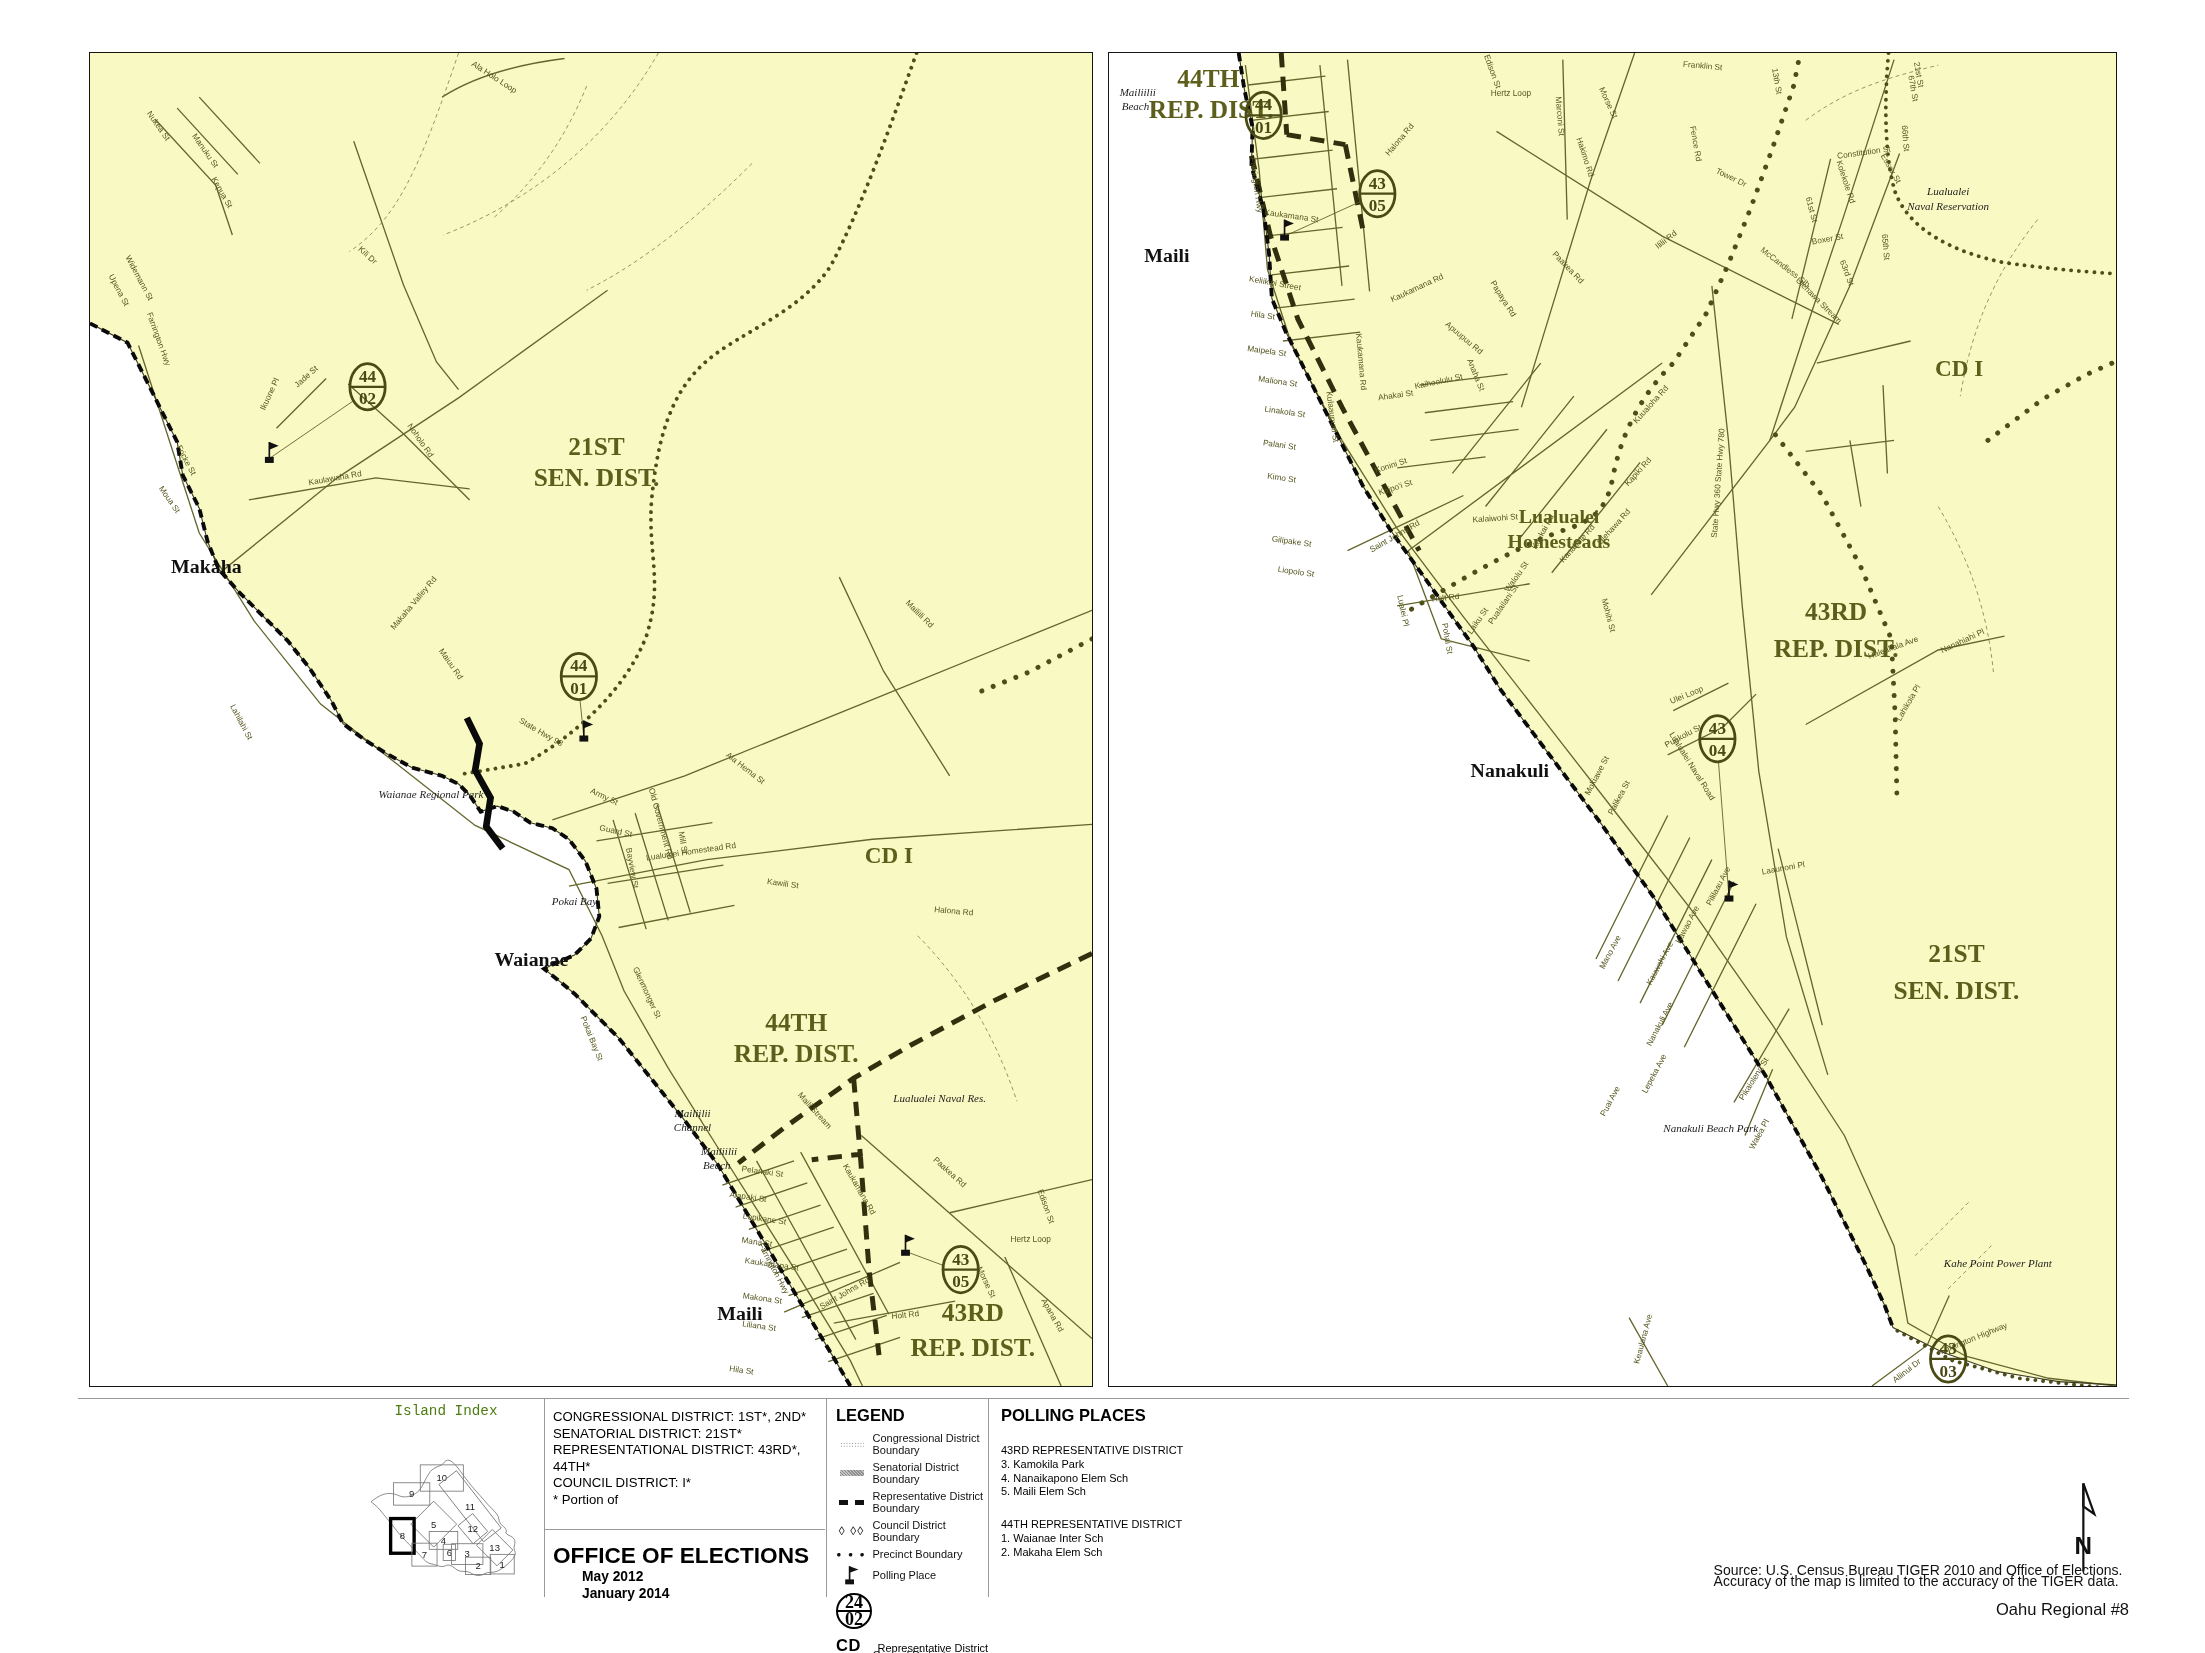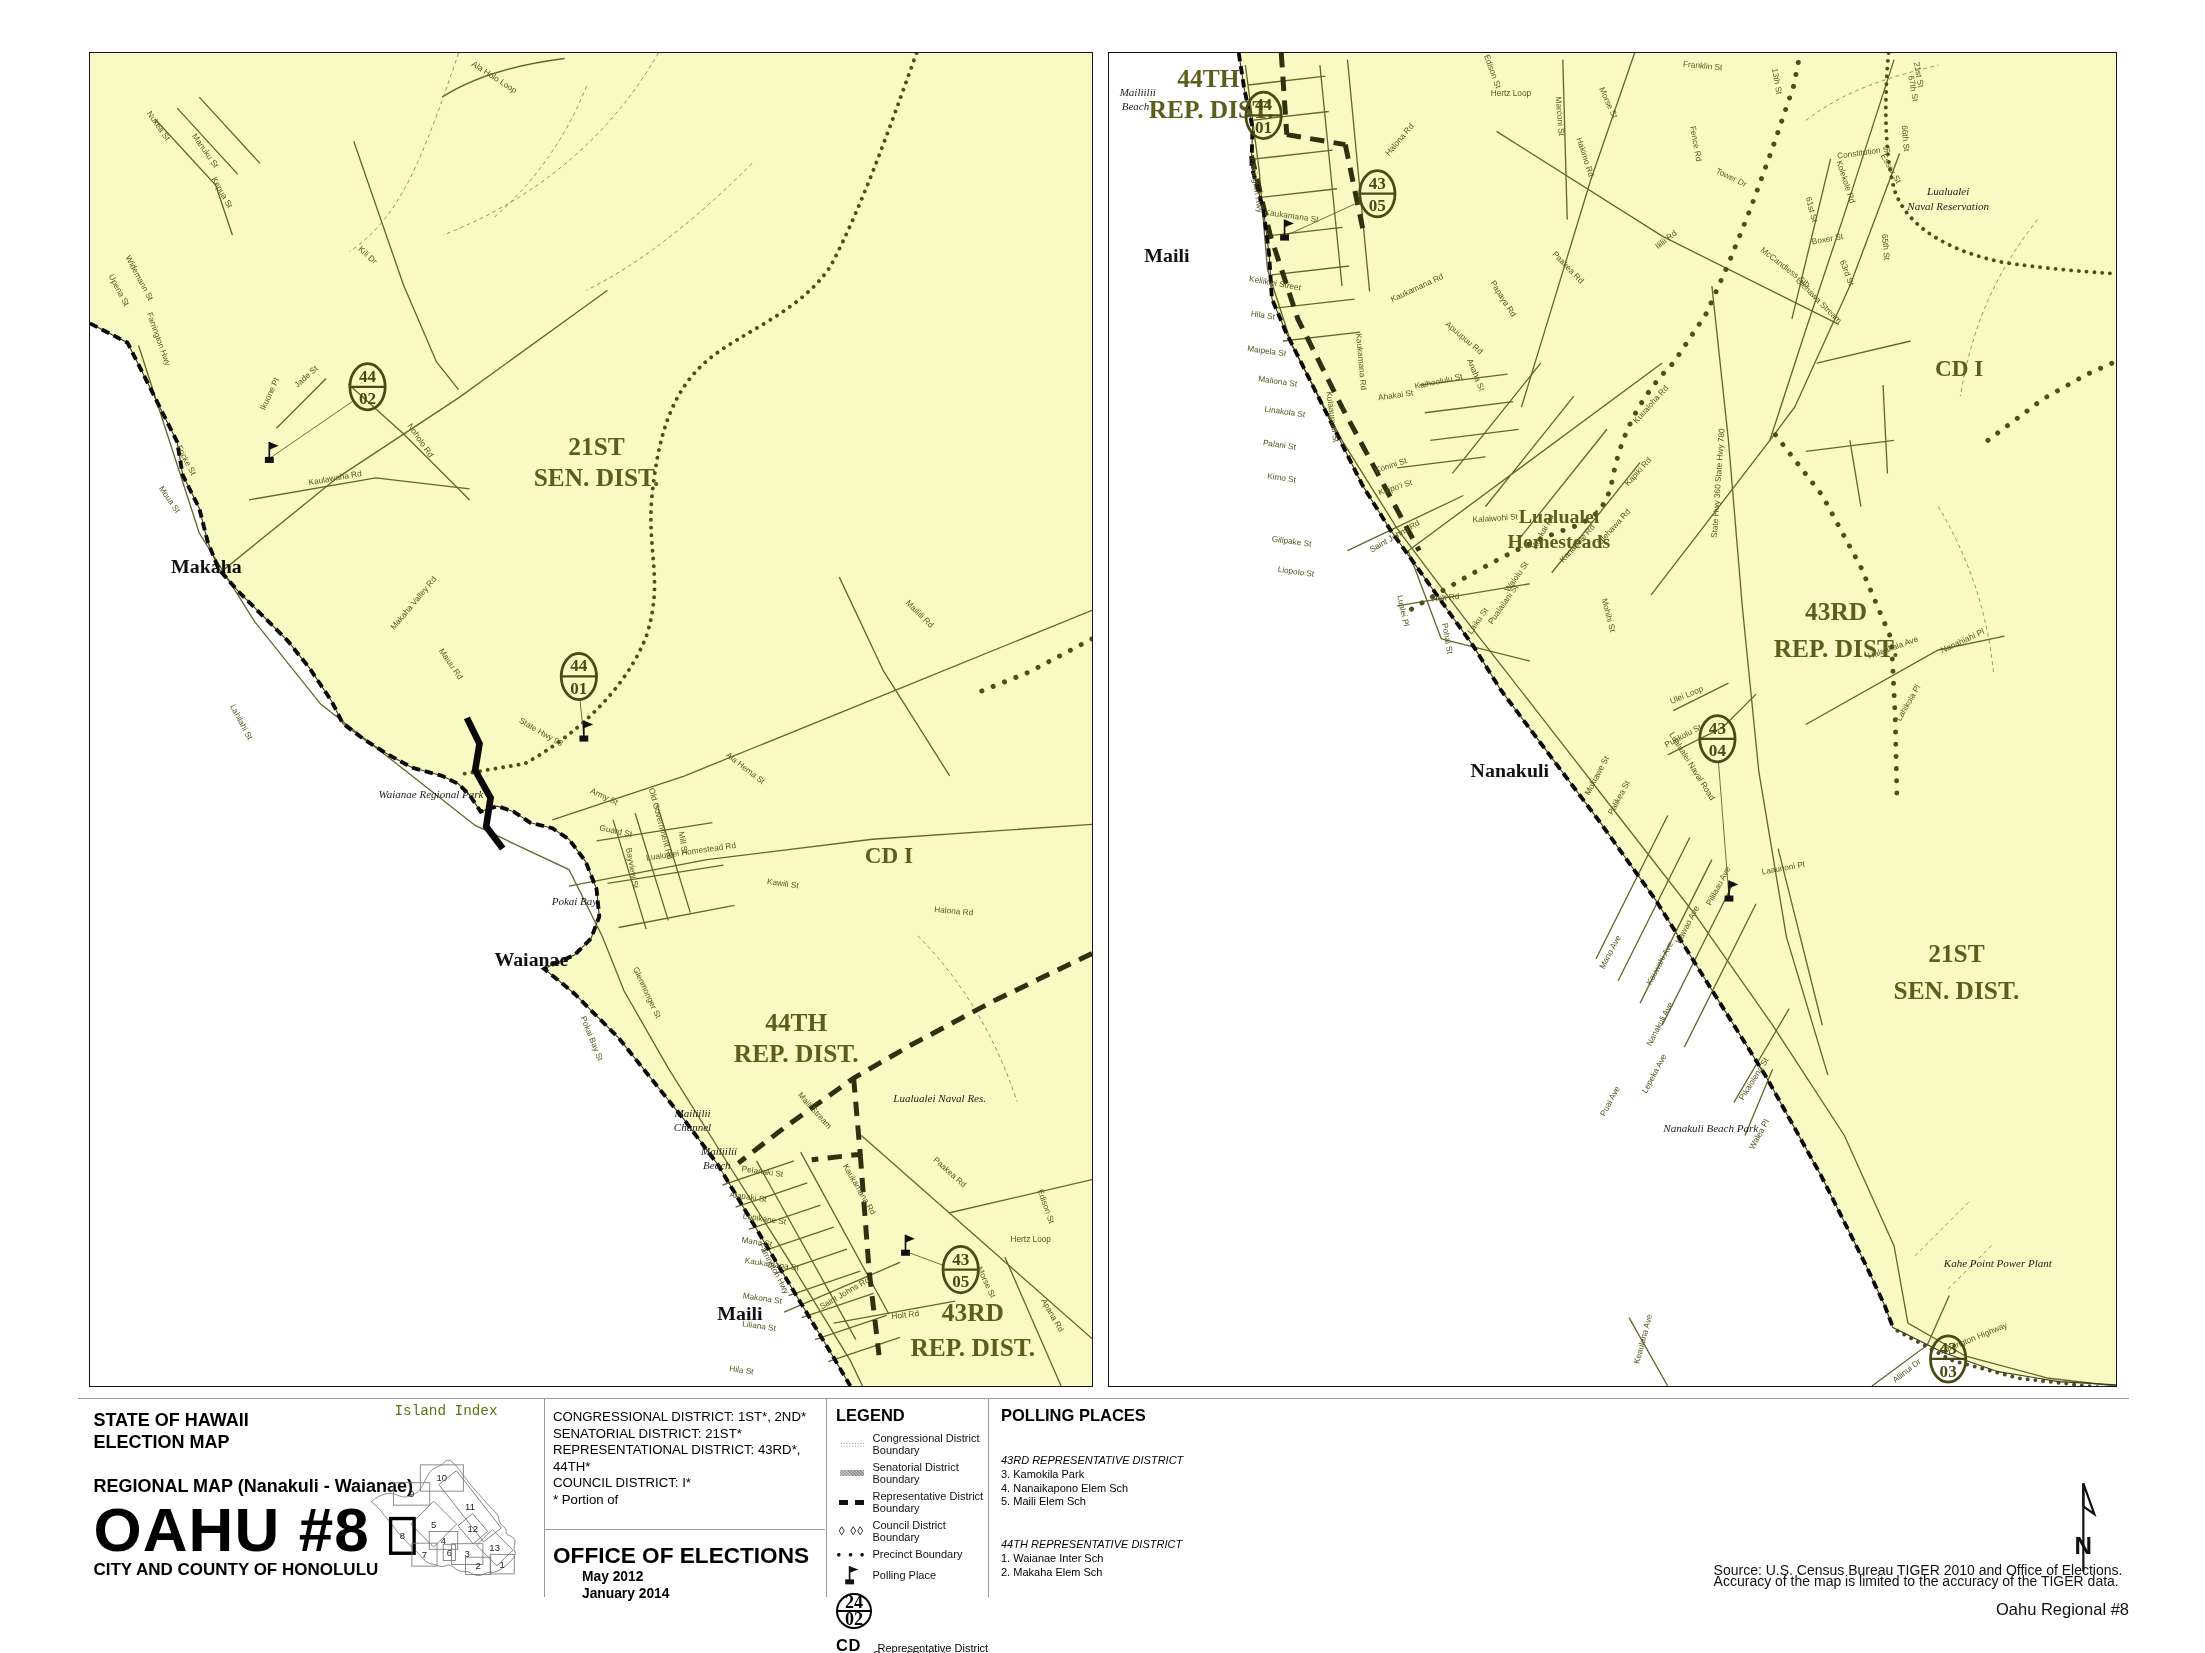--- a/index.html
+++ b/index.html
@@ -61,21 +61,21 @@
   .lg-circle-row{align-items:center;}
   .lg-circle{width:36px;height:36px;border:2.8px solid #000;border-radius:50%;display:flex;flex-direction:column;
     font-family:"Liberation Serif",serif;font-weight:bold;font-size:18px;text-align:center;flex:0 0 36px;box-sizing:border-box;}
   .lg-circle span{flex:1;line-height:15.4px;}
   .lg-circle .bot{border-top:2.2px solid #000;}
   .lg-two{display:flex;flex-direction:column;margin-left:5.5px;justify-content:space-between;height:41px;}
   .lg-two span{font-size:11px;line-height:20.4px;margin-top:48px;}
   .lg-cd{font-weight:bold;font-size:16.5px;letter-spacing:0.6px;}
   .poll-block{position:absolute;left:923px;top:6.6px;width:309px;color:#000;}
   .poll-title{font-weight:bold;font-size:16.5px;}
-  .poll-group-header{font-size:11px;margin-top:29px;font-style:italic;}
+  .poll-group-header{font-size:11px;margin-top:19px;}
   .poll-block ul{list-style:none;margin:2.2px 0 0 0;padding:0;font-size:11px;line-height:13.8px;}
   .source-note{position:absolute;right:6.6px;top:166px;text-align:left;font-size:14px;line-height:11px;color:#111;}
   .north{position:absolute;left:1982px;top:80px;width:50px;height:99px;}
   .sheet-footer{left:1897px;top:1600px;width:232px;text-align:right;font-size:16.5px;color:#111;}
   .ii-rect{fill:none;stroke:#777;stroke-width:1.5;}
   .ii-rect.bold{stroke:#000;stroke-width:6;}
   .ii-num{font-size:17px;fill:#222;text-anchor:middle;font-family:"Liberation Sans",sans-serif;}
   .ii-outline{fill:none;stroke:#555;stroke-width:1.2;}
 </style>
 </head>
@@ -420,29 +420,20 @@
       </g>
   </svg>
 </div>
 
 <div class="abs info-bar">
   <div class="v-div" style="left:466px;"></div>
   <div class="v-div" style="left:748px;"></div>
   <div class="v-div" style="left:910px;"></div>
   <div class="h-div" style="left:466px;top:130px;width:281px;"></div>
 
-  <div class="title-block">
-    <div class="tb1">
-      <div>STATE OF HAWAII</div>
-      <div>ELECTION MAP</div>
-    </div>
-    <div class="tb2">REGIONAL MAP (Nanakuli - Waianae)</div>
-    <div class="tb3">OAHU #8</div>
-    <div class="tb4">CITY AND COUNTY OF HONOLULU</div>
-  </div>
 
   <div class="island-index">
     <div class="island-title">Island Index</div>
     <svg width="176" height="165" viewBox="0 0 280 295">
       <path class="ii-outline" d="M6,148 C30,128 44,132 58,138 C70,142 84,136 92,128 C100,118 104,104 112,94 C120,84 132,86 138,76 C144,70 152,76 160,86 C168,96 176,108 186,120 C196,132 206,142 214,152 C220,158 226,164 231,170 C236,176 233,182 238,188 C244,194 250,196 247,204 C252,210 258,208 262,215 C266,222 259,228 263,236 C266,243 260,250 254,256 C248,262 240,268 232,272 C224,276 216,272 208,277 C200,282 192,280 184,275 C176,270 168,275 160,270 C152,264 146,258 138,263 C130,266 122,260 114,259 C106,258 100,251 94,244 C88,237 80,231 74,224 C66,216 58,208 52,200 C46,192 40,184 33,176 C26,168 20,158 6,148 Z"></path>
       <g>
           <rect x="94" y="82" width="77" height="47" class="ii-rect"></rect>
           <text x="132.5" y="111.5" class="ii-num">10</text>
           <rect x="46" y="114" width="65" height="40" class="ii-rect"></rect>
           <text x="78.5" y="140" class="ii-num">9</text>

